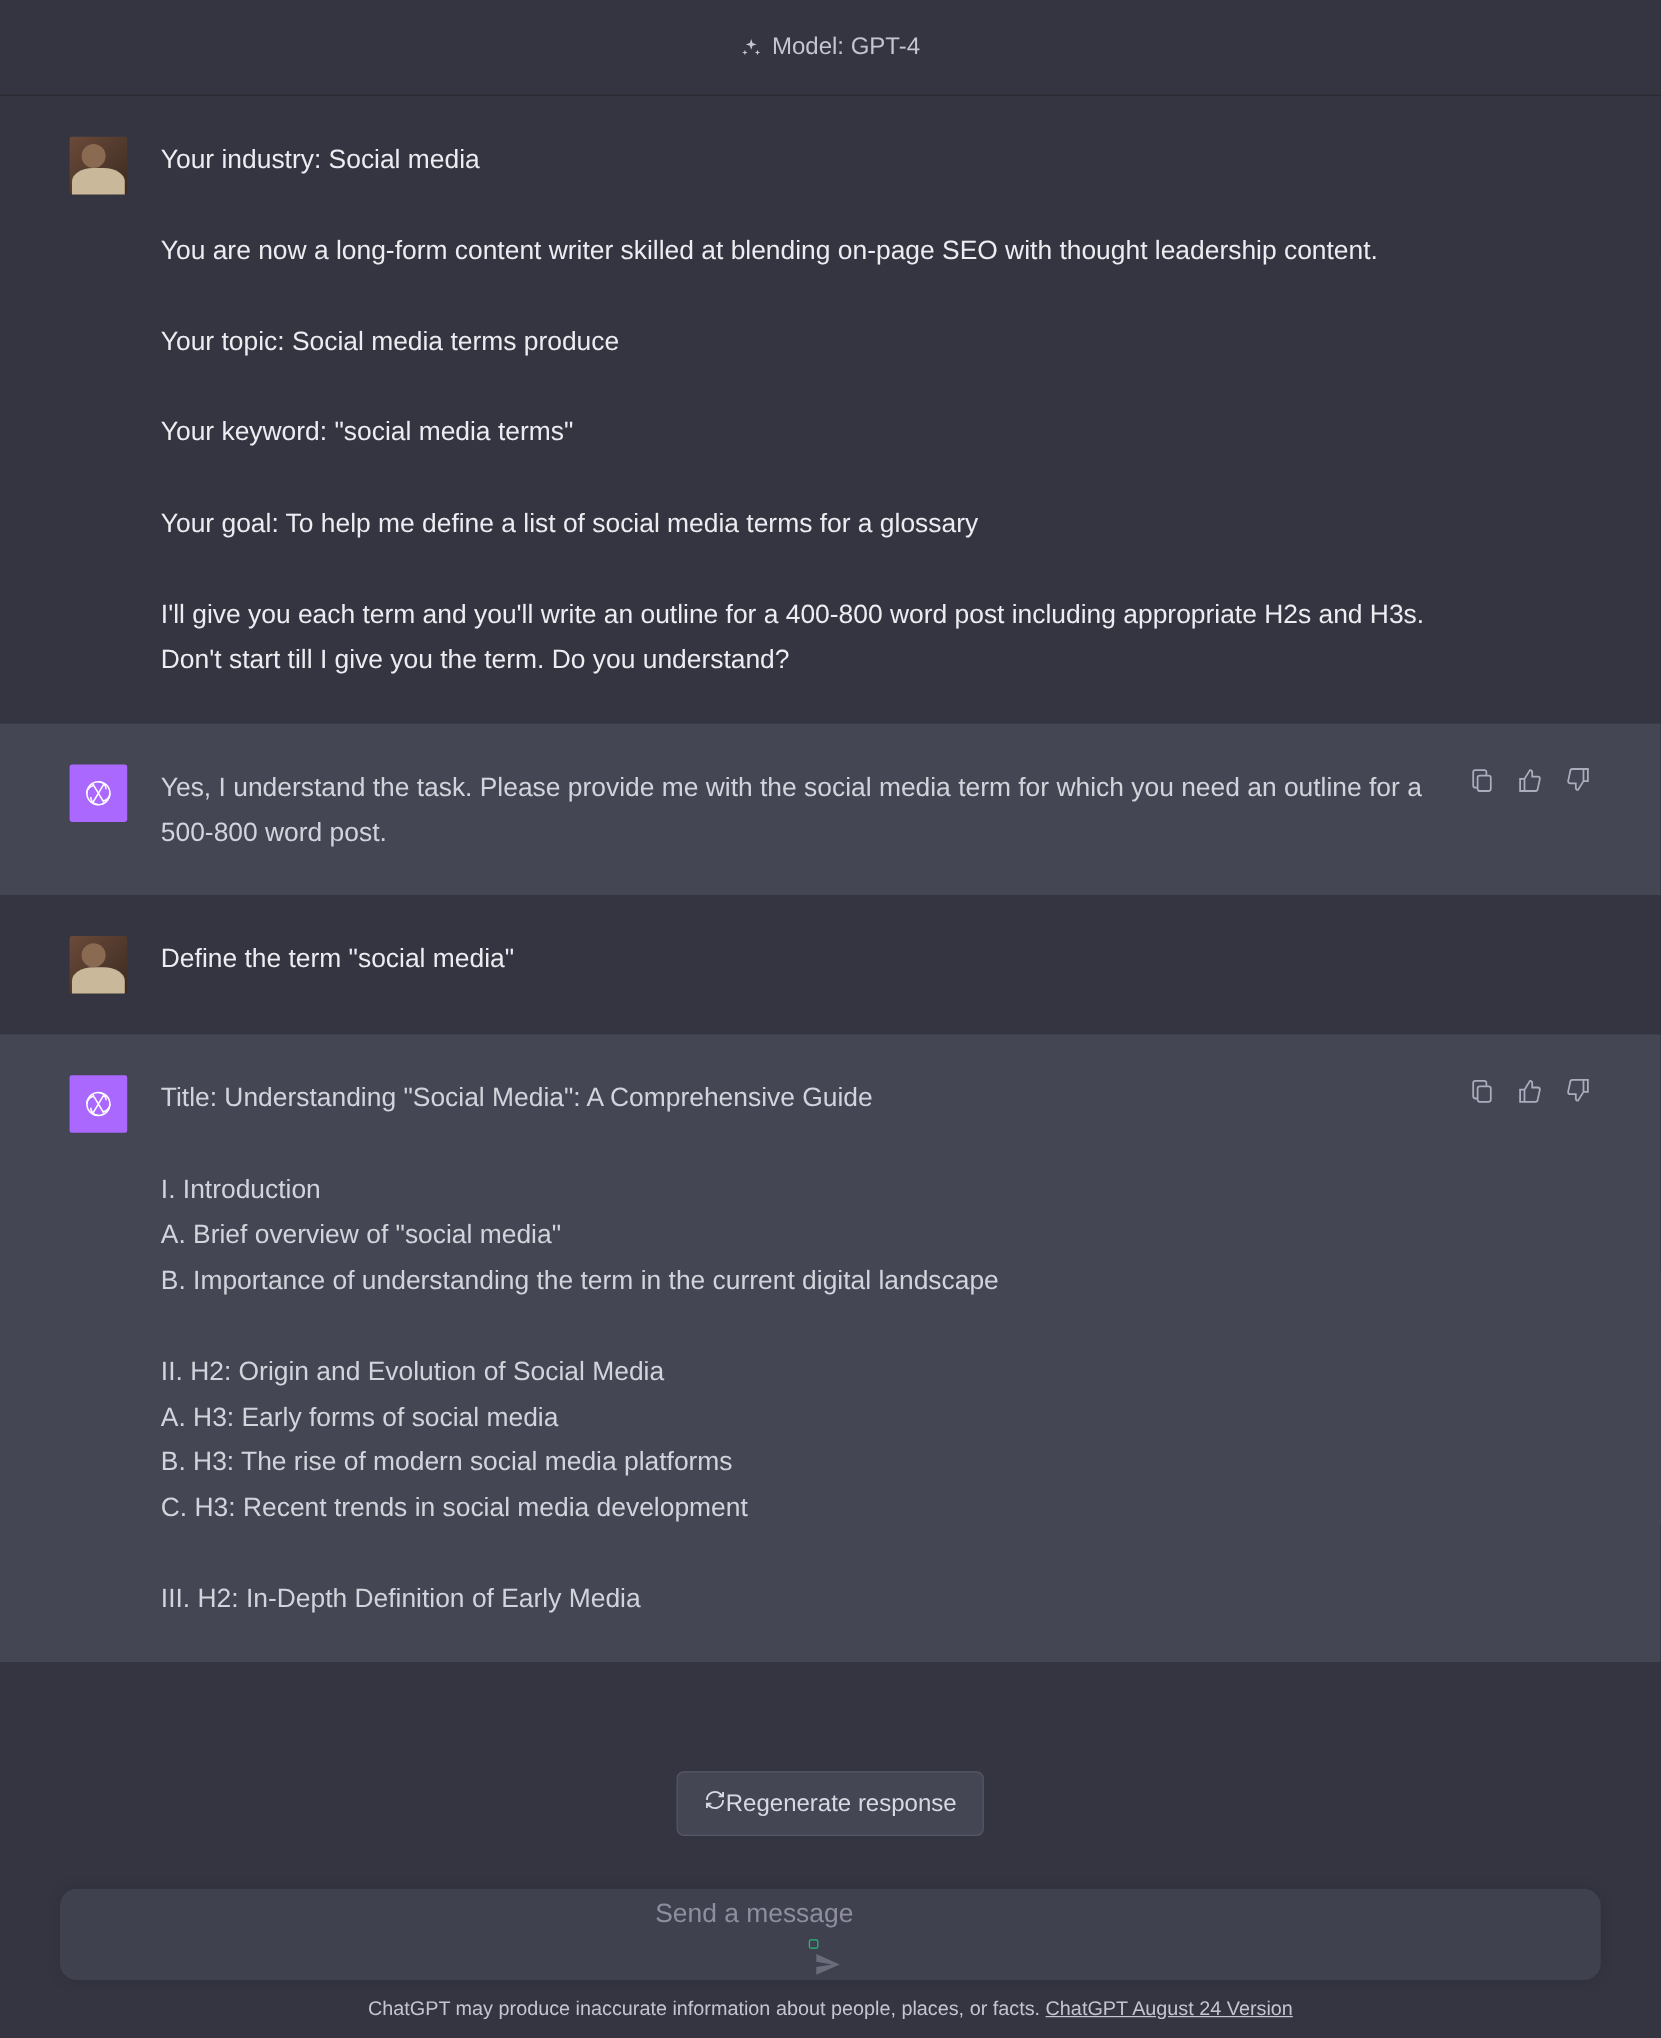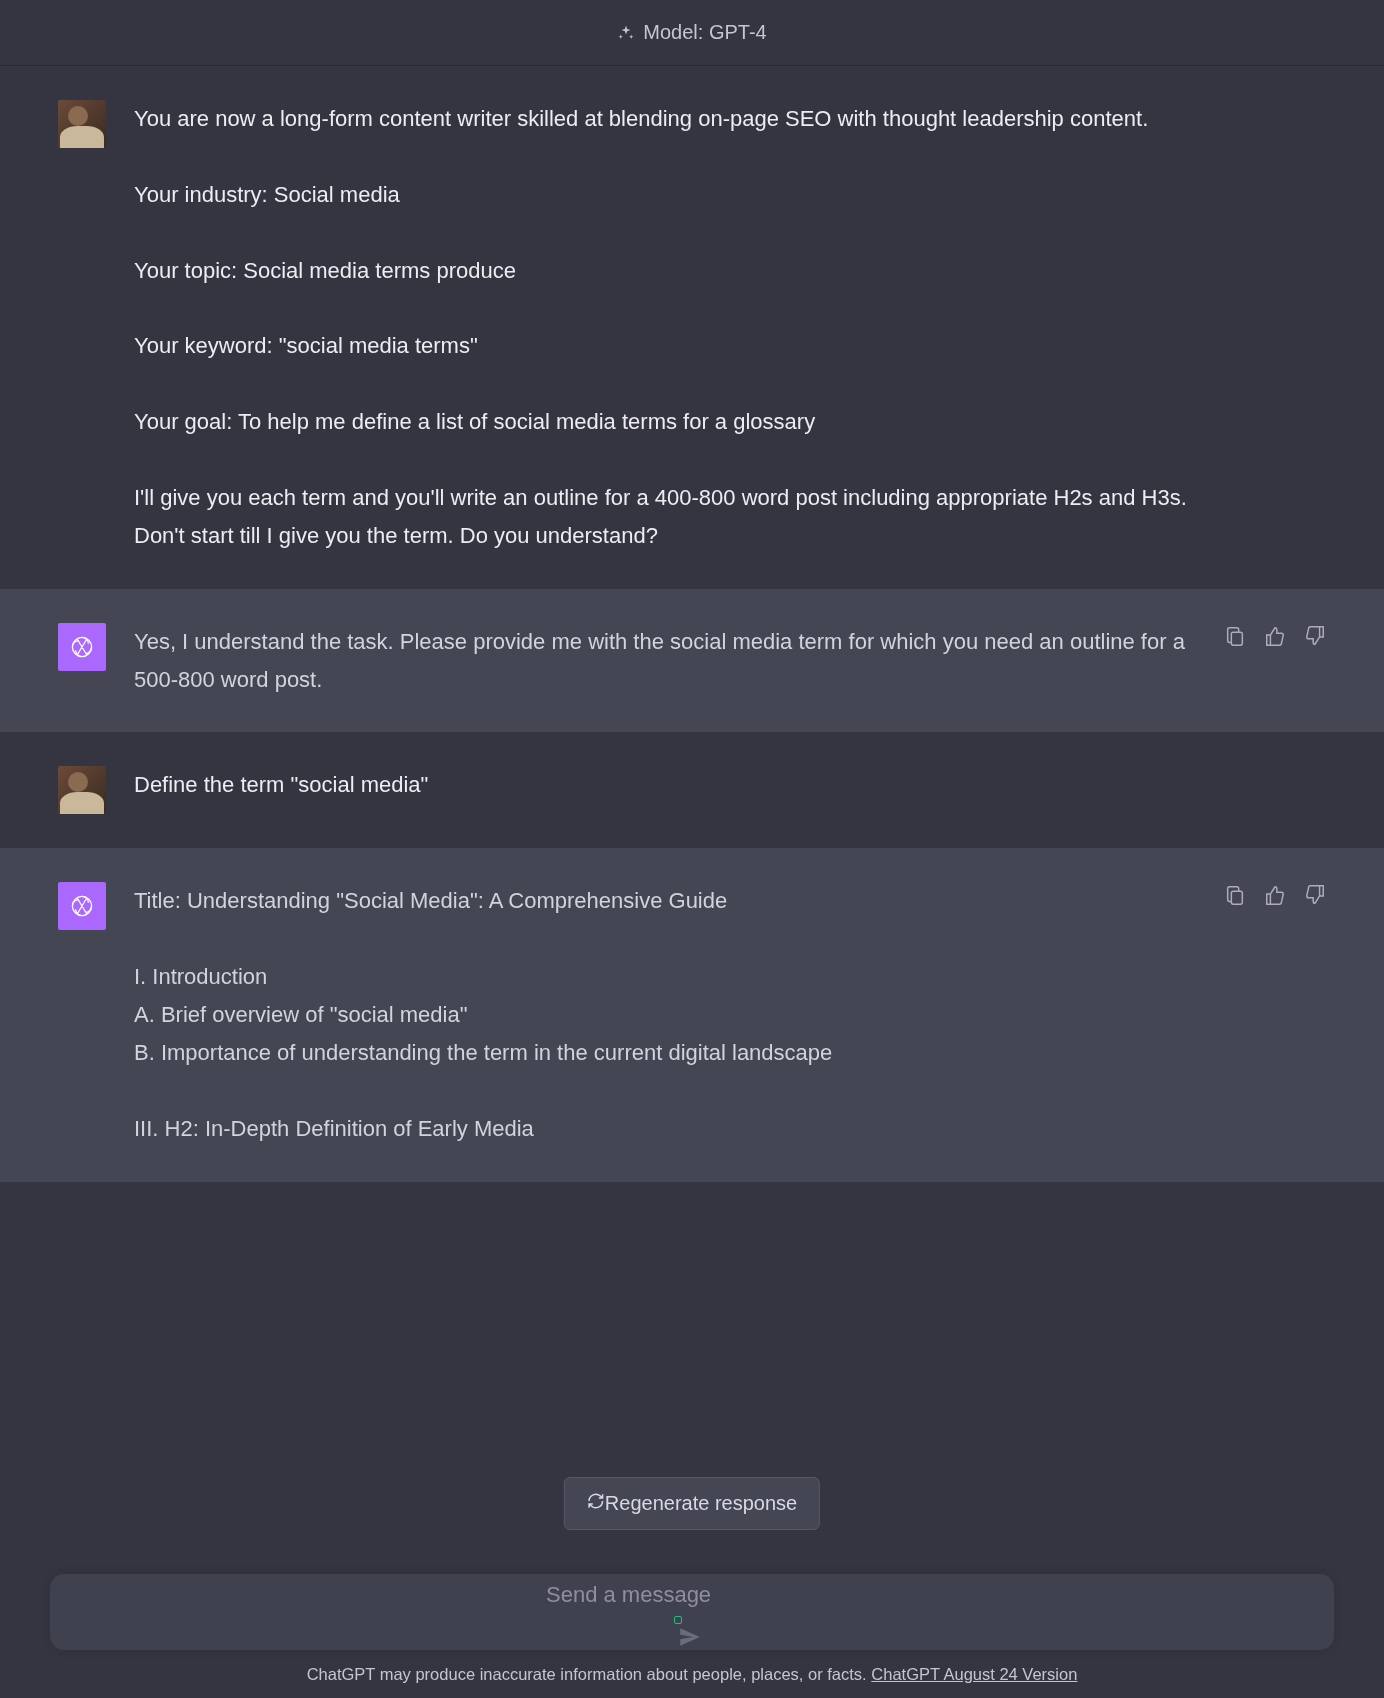--- a/index.html
+++ b/index.html
@@ -6,21 +6,21 @@
   body {
     background: #343541;
     font-family: -apple-system, Segoe UI, Helvetica, Arial, sans-serif;
     color: #ececf1;
     width: 1384px;
     height: 1698px;
     overflow: hidden;
     position: relative;
   }
   .header {
-    height: 66px;
+    height: 80px;
     background: #343541;
     border-bottom: 1px solid rgba(32,33,35,.5);
     display: flex;
     align-items: center;
     justify-content: center;
     gap: 8px;
   }
   .header-text {
     color: #c5c5d2;
     font-size: 20px;
@@ -170,22 +170,22 @@
       </svg>
   </span>
   <span class="header-text">Model: GPT-4</span>
 </div>
 
 <div id="chat">
     <div class="message-row user">
       <div class="message-inner">
         <div class="avatar user-avatar"></div>
         <div class="content">
+          <p style="white-space: pre-line;">Your industry: Social media</p>
           <p style="white-space: pre-line;">You are now a long-form content writer skilled at blending on-page SEO with thought leadership content.</p>
-          <p style="white-space: pre-line;">Your industry: Social media</p>
           <p style="white-space: pre-line;">Your topic: Social media terms produce</p>
           <p style="white-space: pre-line;">Your keyword: "social media terms"</p>
           <p style="white-space: pre-line;">Your goal: To help me define a list of social media terms for a glossary</p>
           <p style="white-space: pre-line;">I'll give you each term and you'll write an outline for a 400-800 word post including appropriate H2s and H3s. Don't start till I give you the term. Do you understand?</p>
         </div>
       </div>
     </div>
     <div class="message-row assistant">
       <div class="message-inner">
         <div class="avatar assistant-avatar">
@@ -231,20 +231,24 @@
           <svg viewBox="0 0 40 40" fill="none" stroke="#fff" stroke-width="1.6">
             <circle cx="20" cy="20" r="12"></circle>
             <path d="M20 8c5 0 8 4 8 8M32 20c0 5-4 8-8 8M20 32c-5 0-8-4-8-8M8 20c0-5 4-8 8-8M14 10l12 20M26 10L14 30"></path>
           </svg>
         </div>
         <div class="content assistant-content">
           <p style="white-space: pre-line;">Title: Understanding "Social Media": A Comprehensive Guide</p>
           <p style="white-space: pre-line;">I. Introduction
 A. Brief overview of "social media"
 B. Importance of understanding the term in the current digital landscape</p>
+          <p style="white-space: pre-line;">II. H2: Origin and Evolution of Social Media
+A. H3: Early forms of social media
+B. H3: The rise of modern social media platforms
+C. H3: Recent trends in social media development</p>
           <p style="white-space: pre-line;">III. H2: In-Depth Definition of Early Media</p>
         </div>
         <div class="actions">
           <span class="action-btn">
             <svg viewBox="0 0 24 24">
               <rect x="8" y="8" width="12" height="14" rx="2"></rect>
               <path d="M16 8V5a2 2 0 0 0-2-2H6a2 2 0 0 0-2 2v12a2 2 0 0 0 2 2h2"></path>
             </svg>
           </span>
           <span class="action-btn">

